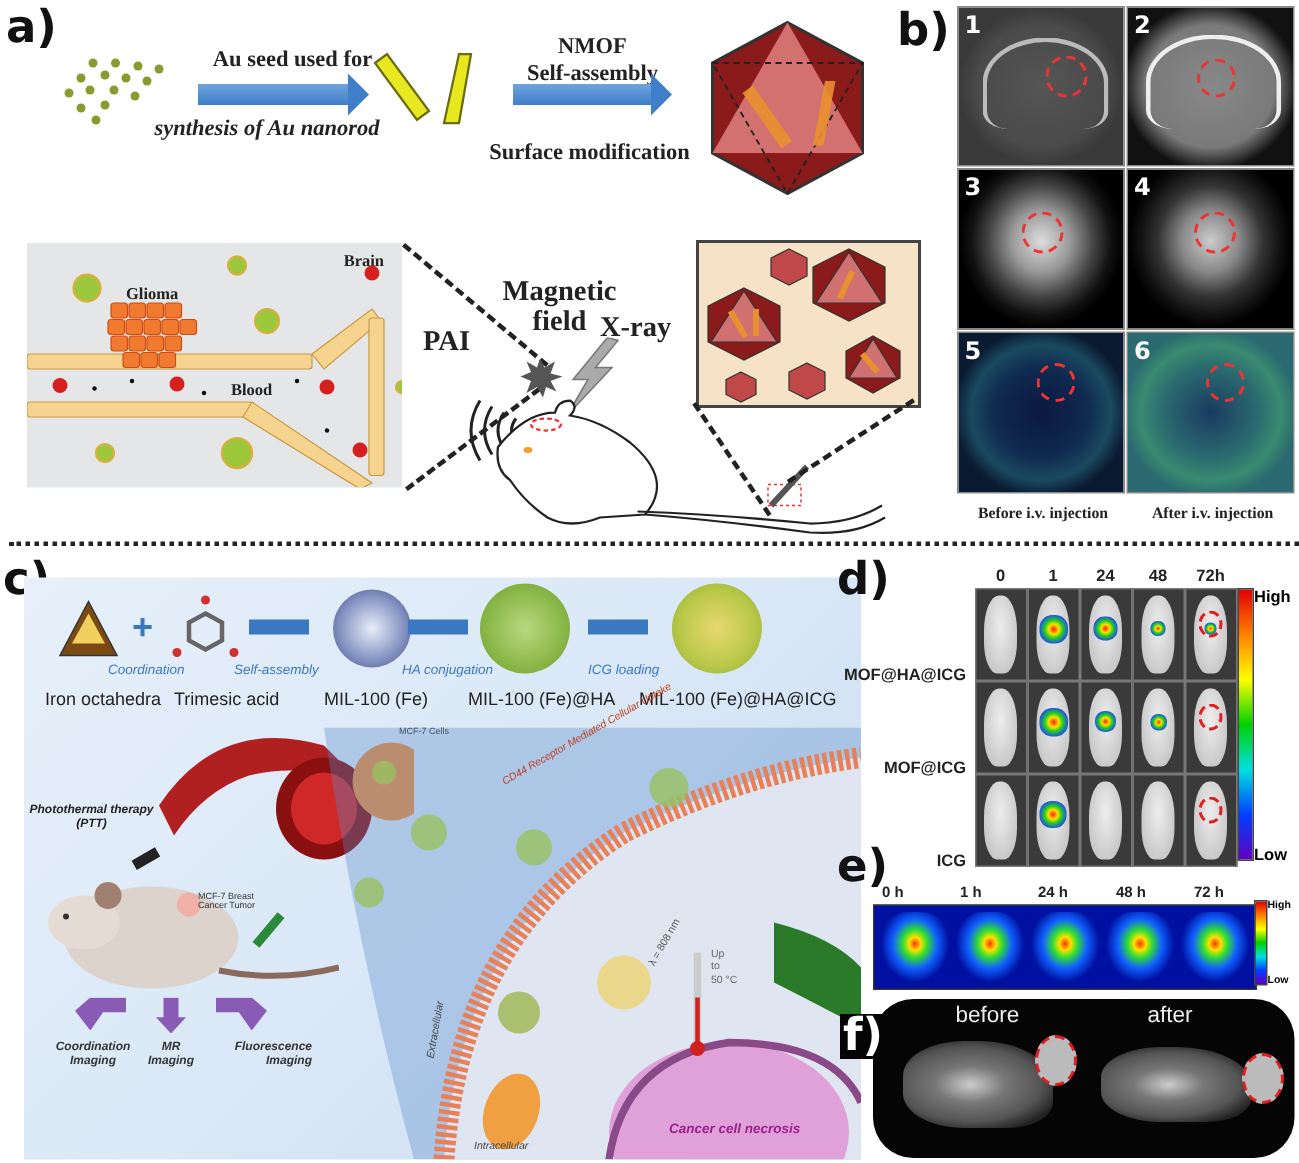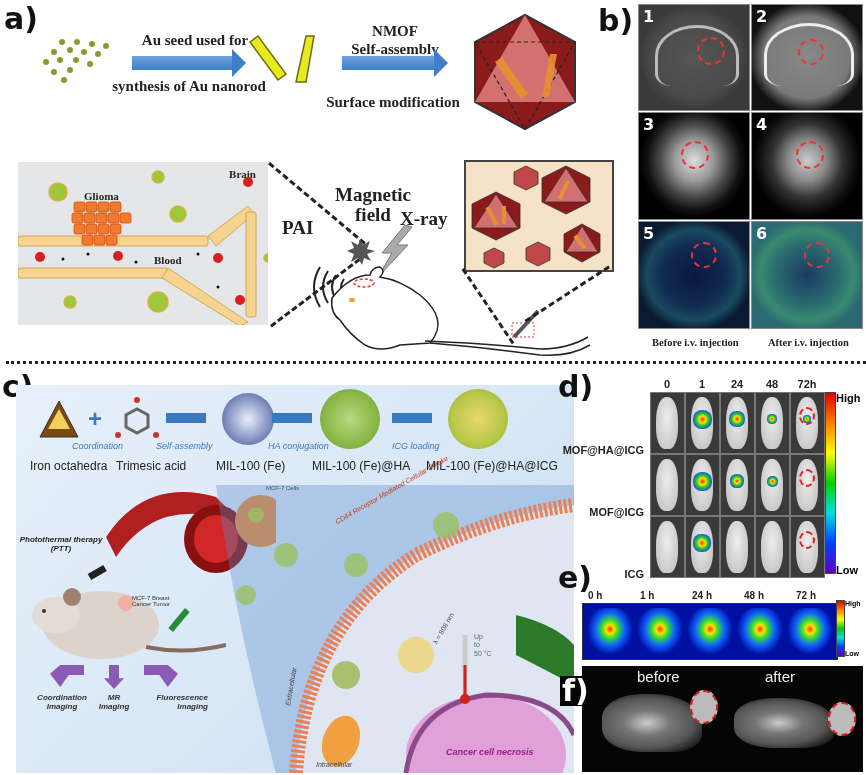--- a/index.html
+++ b/index.html
@@ -45,21 +45,21 @@
       <circle cx="36" cy="22" r="3"></circle>
       <circle cx="50" cy="26" r="3"></circle>
     <circle cx="14" cy="34" r="3"></circle>
       <circle cx="30" cy="32" r="3"></circle>
       <circle cx="24" cy="42" r="3"></circle>
   </g>
 </svg>
 
 <div class="abs serif step-text" style="left:125px;top:31px;width:140px;">Au seed used for</div>
 <div class="arrow-blue" style="left:132px;top:56px;width:100px;"></div>
-<div class="abs serif step-text" style="left:104px;top:77px;width:170px;">synthesis of Au nanorod</div>
+<div class="abs serif step-text" style="left:93px;top:77px;width:170px;font-style:italic;">synthesis of Au nanorod</div>
 
 <svg class="abs" style="left:248px;top:32px;" width="70" height="55">
   <polygon points="2,10 10,4 38,42 30,48" fill="#e8e820" stroke="#6b6b10" stroke-width="1.5"></polygon>
   <polygon points="48,50 58,50 66,4 58,4" fill="#e8e820" stroke="#6b6b10" stroke-width="1.5"></polygon>
 </svg>
 
 <div class="abs serif step-text" style="left:335px;top:22px;width:120px;">NMOF</div>
 <div class="abs serif step-text" style="left:335px;top:40px;width:120px;">Self-assembly</div>
 <div class="arrow-blue" style="left:342px;top:56px;width:92px;"></div>
 <div class="abs serif step-text" style="left:323px;top:77px;width:140px;margin-top:16px;">Surface modification</div>
@@ -414,21 +414,21 @@
     <div class="abs e-lbl" style="left: 588px; top: 590px;">0 h</div>
     <div class="abs e-lbl" style="left: 640px; top: 590px;">1 h</div>
     <div class="abs e-lbl" style="left: 692px; top: 590px;">24 h</div>
     <div class="abs e-lbl" style="left: 744px; top: 590px;">48 h</div>
     <div class="abs e-lbl" style="left: 796px; top: 590px;">72 h</div>
   </div>
 <div class="cbar" style="left:836px;top:600px;width:7px;height:55px;"></div>
 <div class="abs" style="left:845px;top:600px;font-size:7px;font-weight:bold;">High</div>
 <div class="abs" style="left:845px;top:650px;font-size:7px;font-weight:bold;">Low</div>
 
-<div class="abs" style="left:582px;top:666px;width:281px;height:106px;background:#050505;">
+<div class="abs" style="left:582px;top:666px;width:281px;height:106px;background:#050505;border-radius:27px;">
   <div class="abs" style="left:55px;top:2px;font-size:15px;color:#eee;">before</div>
   <div class="abs" style="left:183px;top:2px;font-size:15px;color:#eee;">after</div>
   <div class="abs" style="left:20px;top:28px;width:100px;height:58px;border-radius:40% 50% 30% 40%;background:radial-gradient(ellipse at 45% 50%,#ccc 0,#777 30%,#555 60%,#222 80%);"></div>
   <div class="abs" style="left:108px;top:24px;width:24px;height:30px;border-radius:50%;background:#bbb;border:2px dashed #e02020;"></div>
   <div class="abs" style="left:152px;top:32px;width:100px;height:50px;border-radius:40% 50% 30% 40%;background:radial-gradient(ellipse at 45% 50%,#ccc 0,#777 30%,#555 60%,#222 80%);"></div>
   <div class="abs" style="left:246px;top:36px;width:24px;height:30px;border-radius:50%;background:#bbb;border:2px dashed #e02020;"></div>
 </div>
 <div class="abs plabel" style="left:560px;top:676px;color:#fff;background:#050505;padding:0 2px;">f)</div>
 
 </body></html>

